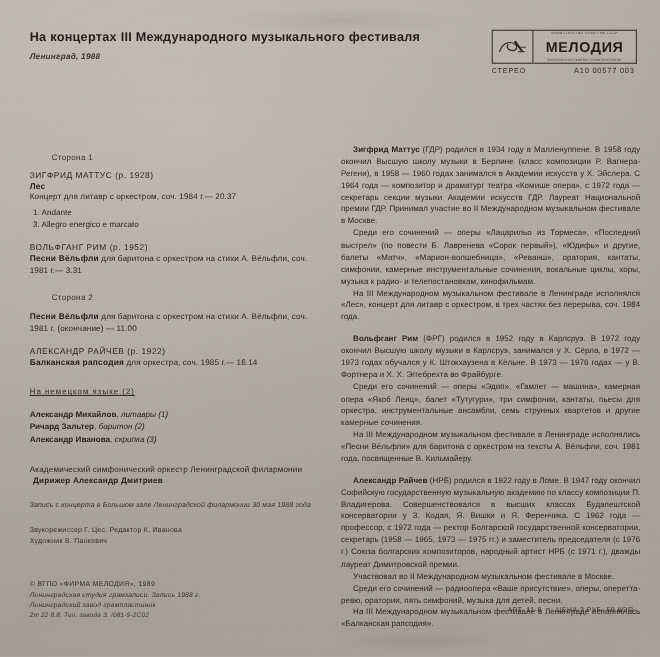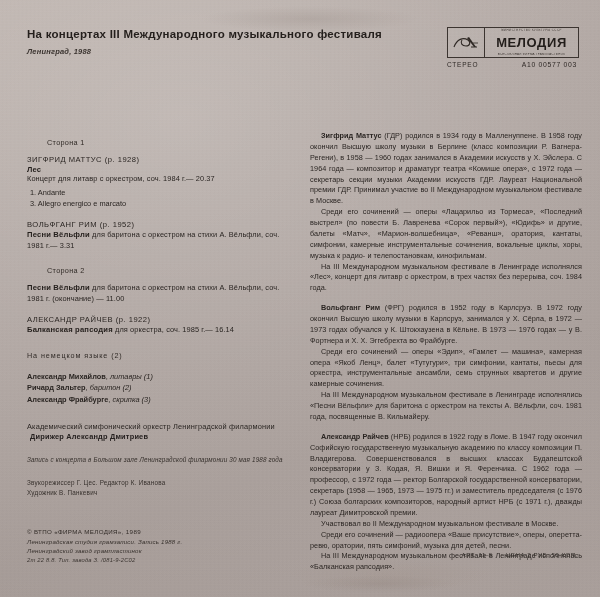--- a/index.html
+++ b/index.html
@@ -204,20 +204,21 @@
     line-height: 1.5;
     padding-left: 3px;
   }
   .block-gap { height: 11px; }
   .block-gap-lg { height: 15px; }
 
   .lang-note {
     font-size: 7.2px;
     letter-spacing: .9px;
     color: #312b27;
+    text-decoration: underline;
   }
   .performer {
     font-size: 7.4px;
     line-height: 1.52;
     color: #2a2522;
   }
   .performer b { font-weight: bold; }
   .performer i { font-style: italic; }
   .ensemble {
     font-size: 7.4px;
@@ -389,21 +390,21 @@
 
     <div class="block-gap"></div>
 
     <div class="performer">
       <b>Александр Михайлов</b><span>, </span><i>литавры (1)</i>
     </div>
     <div class="performer">
       <b>Ричард Зальтер</b><span>, </span><i>баритон (2)</i>
     </div>
     <div class="performer">
-      <b>Александр Фрайбурге</b><span>, </span><i>скрипка (3)</i>
+      <b>Александр Иванова</b><span>, </span><i>скрипка (3)</i>
     </div>
     <div class="ensemble">Академический симфонический оркестр Ленинградской филармонии</div>
     <div class="conductor">Дирижер Александр Дмитриев</div>
 
     <div class="block-gap-lg"></div>
 
     <div class="rec-note">Запись с концерта в Большом зале Ленинградской филармонии 30 мая 1988 года</div>
 
     <div class="block-gap-lg"></div>
 

